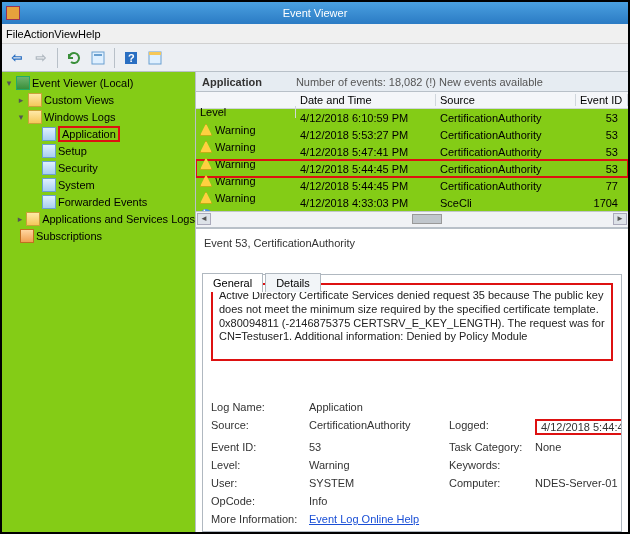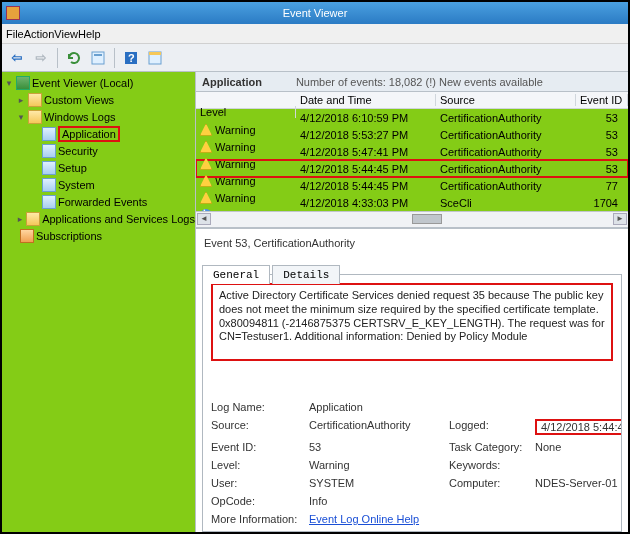--- a/index.html
+++ b/index.html
@@ -40,21 +40,21 @@
   .info-ic { background: #4a90e2; border-radius: 50%; position: relative; }
   .info-ic::after { content: "i"; color: #fff; position: absolute; left: 3px; top: -2px; font-size: 10px; font-weight: bold; }
   .row-hl { outline: 2px solid #d11; outline-offset: -1px; }
   .scroll-fake { height: 16px; border-top: 1px solid #c0c6cc; background: #f0f2f5; position: relative; }
   .scroll-fake .thumb { position: absolute; left: 50%; top: 2px; width: 30px; height: 10px; background: #c0c6cc; border: 1px solid #999; }
   .scroll-fake .arr { position: absolute; top: 1px; width: 14px; height: 12px; background: #dde2e8; border: 1px solid #aab; text-align: center; line-height: 10px; font-size: 8px; color: #555;}
   .scroll-fake .arr.l { left: 1px; } .scroll-fake .arr.r { right: 1px; }
   .detail { flex: 1; border-top: 1px solid #b8c0c8; padding: 4px 6px 0 6px; display: flex; flex-direction: column; min-height: 0; background: #fff; }
   .detail-title { padding: 4px 0 6px 2px; color: #333; }
   .tabs { display: flex; border-bottom: 1px solid #b0b8c0; }
-  .tab { padding: 3px 10px; border: 1px solid #b0b8c0; border-bottom: none; margin-right: 2px; background: #f2f5f8; position: relative; top: 10px; font-family: Liberation Mono, monospace; }
+  .tab { padding: 3px 10px; border: 1px solid #b0b8c0; border-bottom: none; margin-right: 2px; background: #f2f5f8; position: relative; top: 18px; }
   .tab.active { background: #fff; }
   .tabbody { border: 1px solid #b0b8c0; border-top: none; padding: 8px; flex: 1; overflow: hidden; }
   .msgbox { border: 2px solid #d11; padding: 4px 6px; height: 78px; color: #222; line-height: 1.25; }
   .props { margin-top: 40px; display: grid; grid-template-columns: 98px 140px 86px 150px; row-gap: 6px; }
   .props .lbl { color: #333; }
   .props .val { color: #333; }
   .redbox2 { border: 2px solid #d11; padding: 0 4px; display: inline-block; }
   a.link { color: #1a4fd6; text-decoration: underline; }
   .arrow { font-size: 13px; font-weight: bold; }
   .blue { color: #2a6fc2; } .grey { color: #b0b8c0; }
@@ -129,26 +129,26 @@
           <span>Windows Logs</span>
         </div>
       <div class="tree-item" style="padding-left:28px">
           <span class="tw"></span>
           <span class="ic ic-log"></span>
           <span class="redbox">Application</span>
         </div>
       <div class="tree-item" style="padding-left:28px">
           <span class="tw"></span>
           <span class="ic ic-log"></span>
+          <span>Setup</span>
+        </div>
+      <div class="tree-item" style="padding-left:28px">
+          <span class="tw"></span>
+          <span class="ic ic-log"></span>
           <span>Security</span>
-        </div>
-      <div class="tree-item" style="padding-left:28px">
-          <span class="tw"></span>
-          <span class="ic ic-log"></span>
-          <span>Setup</span>
         </div>
       <div class="tree-item" style="padding-left:28px">
           <span class="tw"></span>
           <span class="ic ic-log"></span>
           <span>System</span>
         </div>
       <div class="tree-item" style="padding-left:28px">
           <span class="tw"></span>
           <span class="ic ic-log"></span>
           <span>Forwarded Events</span>

